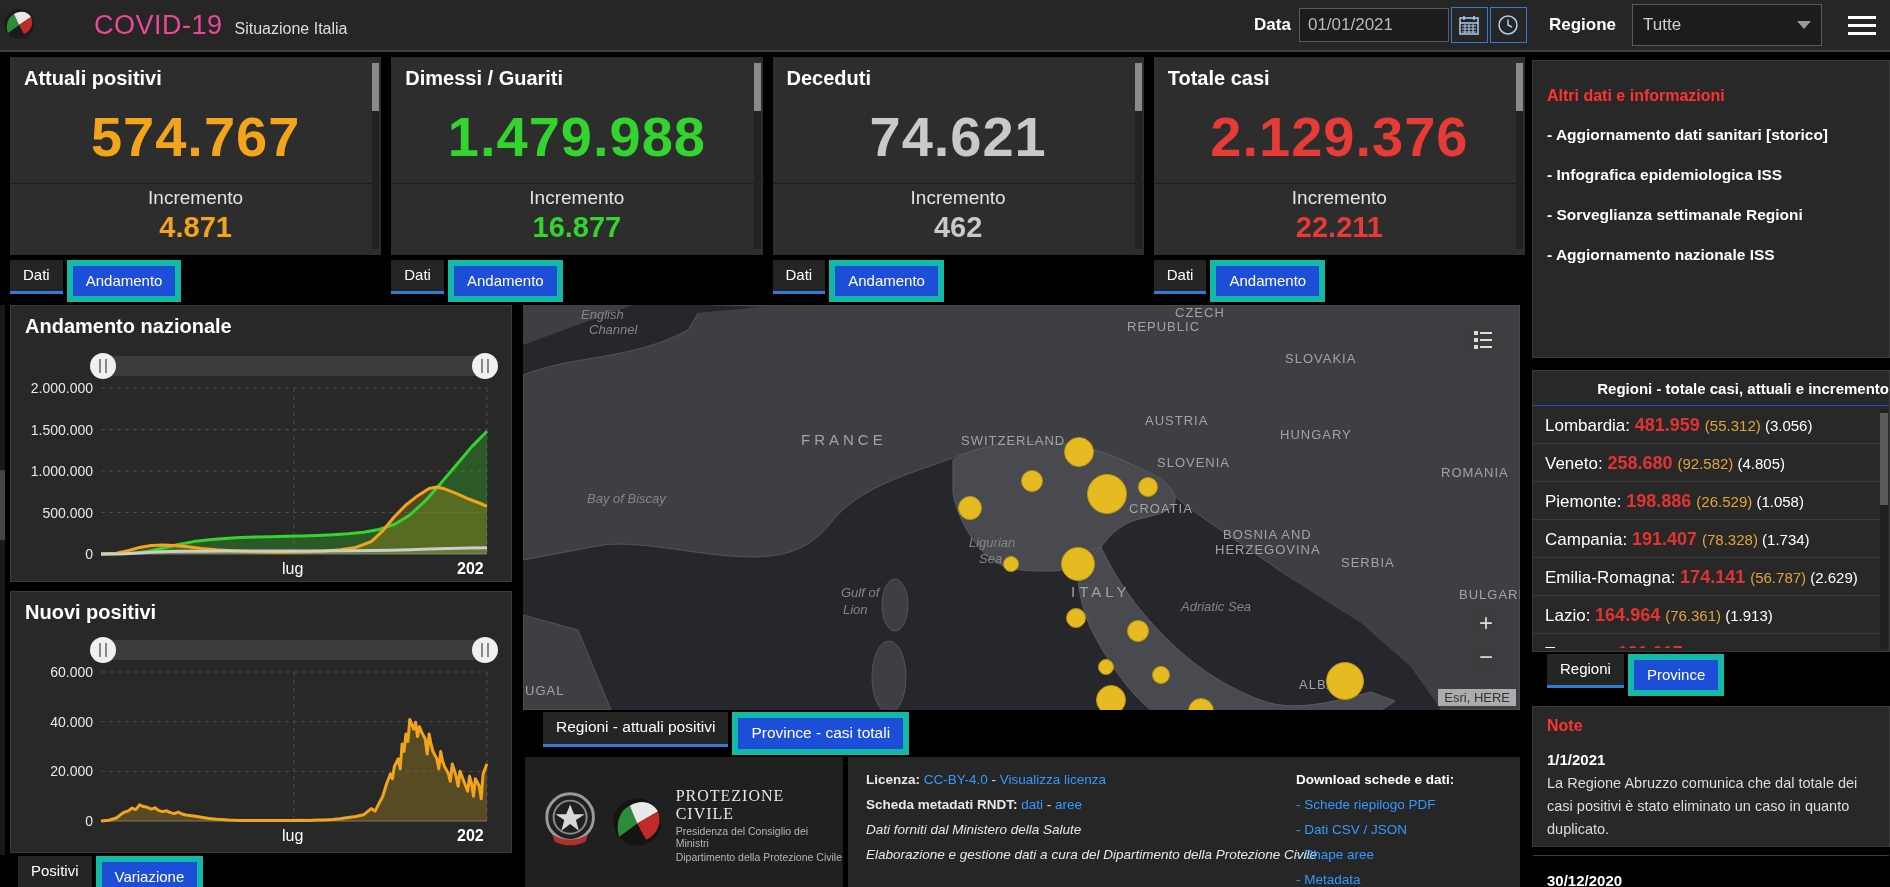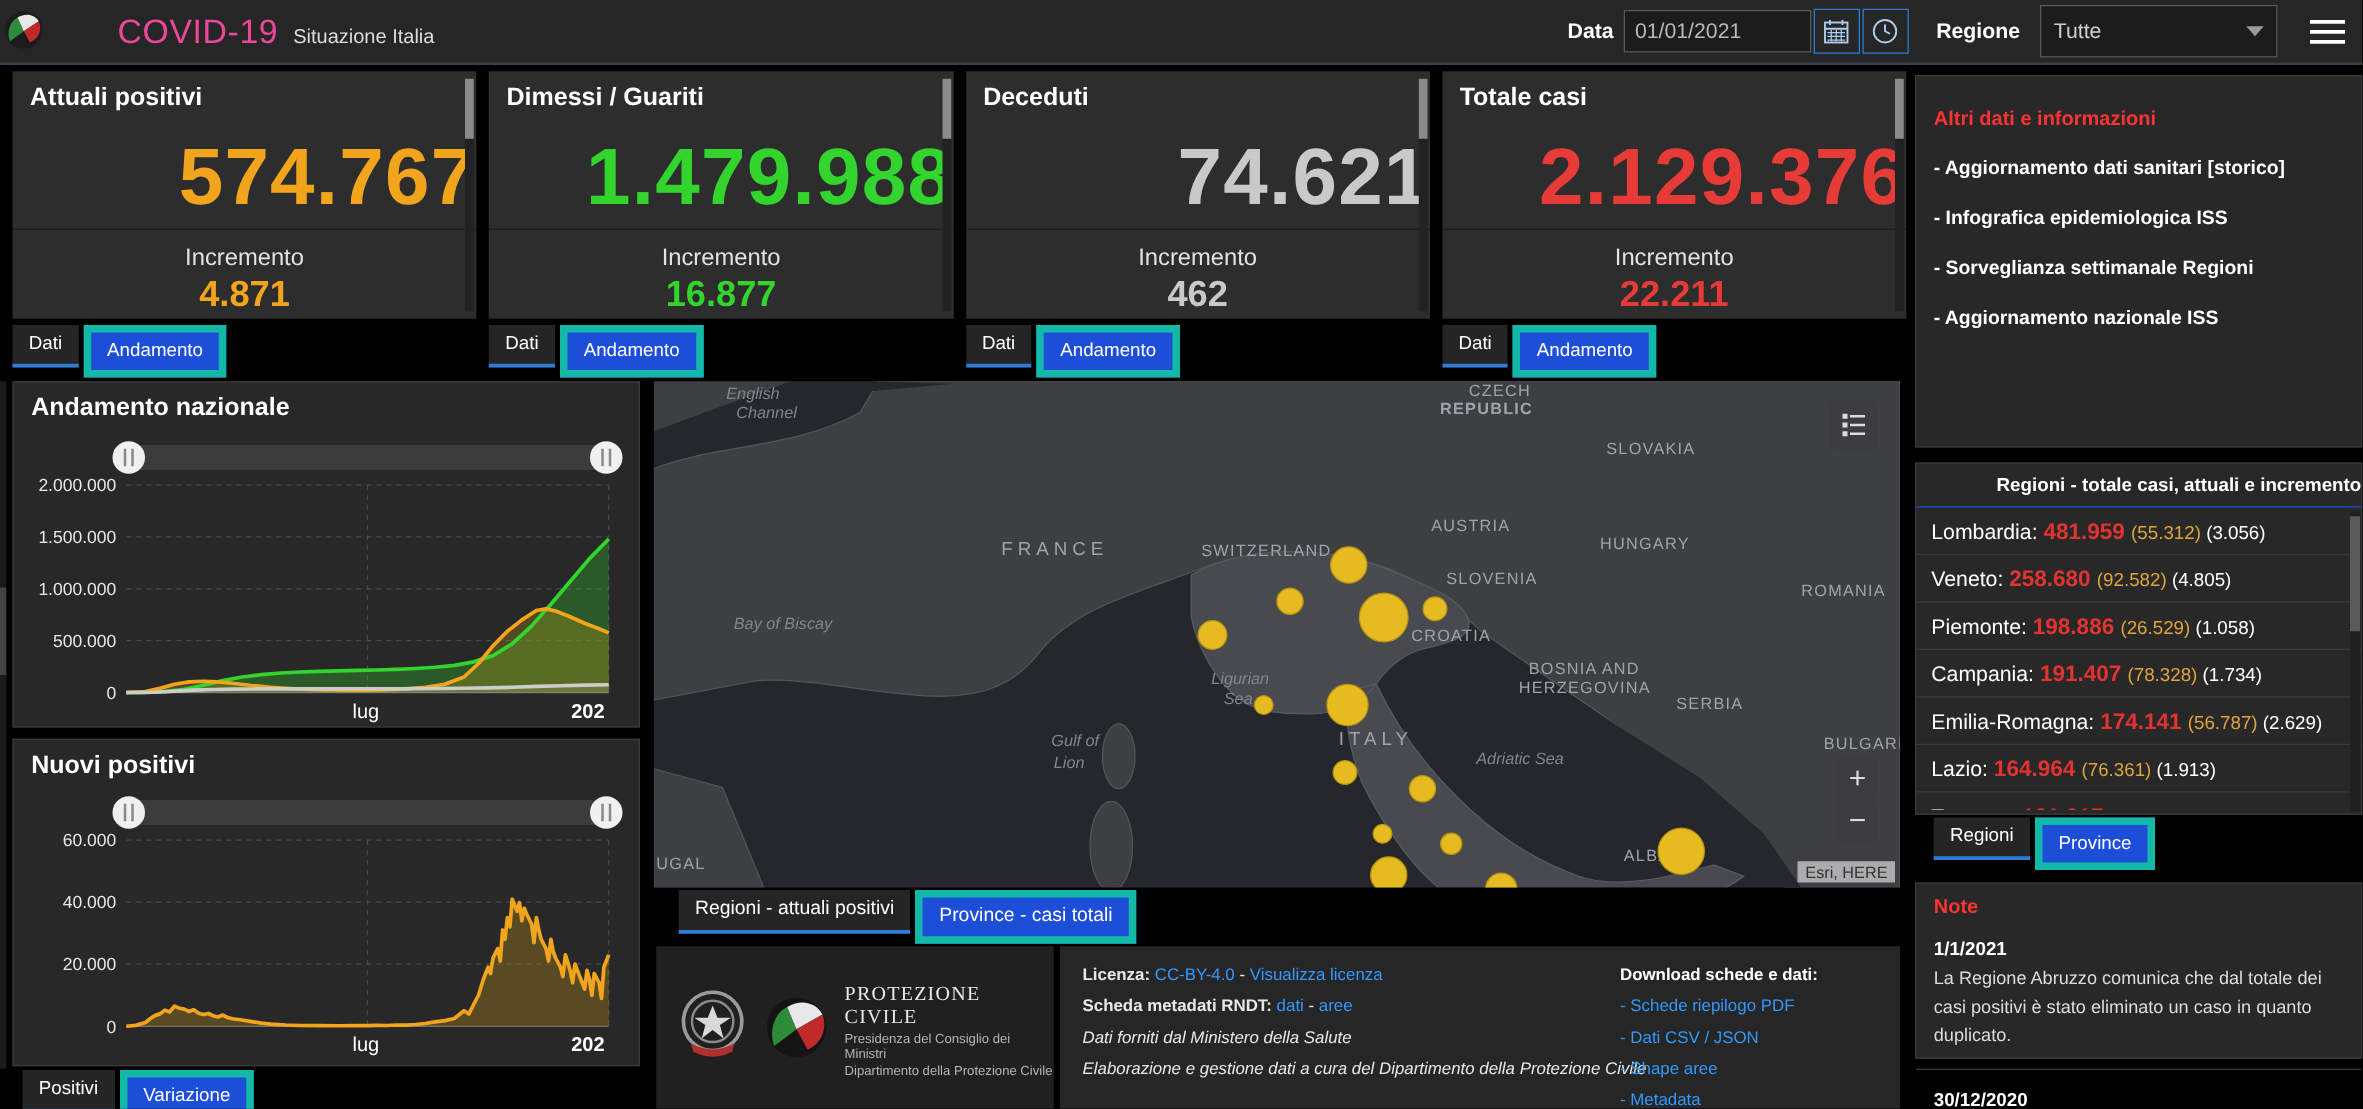--- a/index.html
+++ b/index.html
@@ -19,21 +19,21 @@
   .select-box { width:190px; height:42px; background:#1c1c1c; border:1px solid #5a5a5a; color:#cfcfcf; font-size:17px; padding:0 10px; display:flex; align-items:center; justify-content:space-between; margin-left:8px; }
   .tri { width:0;height:0;border-left:7px solid transparent;border-right:7px solid transparent;border-top:8px solid #9a9a9a; }
   .menu-icon { margin-left:26px; width:28px; cursor:pointer; }
   .menu-icon div { height:3px; background:#fff; margin:5px 0; }
   .rg-lbl { margin-left:22px; }
 
   
   .cards-row { position:absolute; left:10px; top:57px; width:1515px; display:grid; grid-template-columns:repeat(4,1fr); gap:10px; }
   .card { position:relative; background:#2d2d2d; height:198px; overflow:hidden; }
   .card-title { font-size:20px; font-weight:bold; color:#fff; padding:10px 0 0 14px; }
-  .card-value { text-align:right; font-size:64px; font-weight:bold; margin-top:14px; letter-spacing:1px; }
+  .card-value { text-align:center; font-size:56px; font-weight:bold; margin-top:14px; letter-spacing:1px; }
   .card-sep { position:absolute; left:0; right:0; top:126px; border-top:1px solid #1d1d1d; }
   .inc-label { text-align:center; font-size:19px; color:#e2e2e2; margin-top:18px; }
   .inc-value { text-align:center; font-size:29px; font-weight:bold; margin-top:2px; }
   .sb-track { position:absolute; right:2px; top:6px; width:7px; height:186px; background:#222; }
   .sb-thumb { position:absolute; right:2px; top:6px; width:7px; height:48px; background:#8a8a8a; }
   .card-tabs { margin-top:5px; }
   .tab { display:inline-block; padding:6px 13px 7px 13px; font-size:15px; color:#fff; background:#1d4ed8; border:6px solid #14b8a6; margin-right:4px; vertical-align:top; cursor:pointer; }
   .tab.active { background:#252525; border:none; border-bottom:3px solid #2e7cd6; padding-bottom:8px; }
 
   
@@ -294,21 +294,21 @@
            M578,242 C592,272 612,302 642,332 C672,362 702,382 740,396 C772,407 810,397 848,387 L872,396 C852,412 822,417 792,417 C762,417 734,422 714,442 L702,462 L662,462 C657,437 642,417 622,400 C602,382 582,352 567,322 C557,297 552,272 556,248 Z"></path>
       <ellipse cx="372" cy="300" rx="13" ry="26" fill="#3e3f43" stroke="#54555a"></ellipse>
       <ellipse cx="366" cy="372" rx="17" ry="36" fill="#3e3f43" stroke="#54555a"></ellipse>
       <ellipse cx="648" cy="462" rx="52" ry="28" fill="#494a4f" stroke="#5a5b60"></ellipse>
       <ellipse cx="420" cy="470" rx="160" ry="50" fill="#3e3f43"></ellipse>
     </svg>
     <div id="map-labels">
         <span class="map-label water" style="left: 58px; top: 2px;">English</span>
         <span class="map-label water" style="left: 66px; top: 17px;">Channel</span>
         <span class="map-label country" style="left: 652px; top: 0px;">CZECH</span>
-        <span class="map-label country" style="left: 629px; top: 14px; font-weight: bold;">REPUBLIC</span>
+        <span class="map-label country" style="left: 604px; top: 14px;">REPUBLIC</span>
         <span class="map-label country" style="left: 762px; top: 46px;">SLOVAKIA</span>
         <span class="map-label country" style="left: 622px; top: 108px;">AUSTRIA</span>
         <span class="map-label country" style="left: 757px; top: 122px;">HUNGARY</span>
         <span class="map-label country" style="left: 438px; top: 128px;">SWITZERLAND</span>
         <span class="map-label country-big" style="left: 278px; top: 126px;">FRANCE</span>
         <span class="map-label country" style="left: 634px; top: 150px;">SLOVENIA</span>
         <span class="map-label country" style="left: 918px; top: 160px;">ROMANIA</span>
         <span class="map-label country" style="left: 606px; top: 196px;">CROATIA</span>
         <span class="map-label water" style="left: 64px; top: 186px;">Bay of Biscay</span>
         <span class="map-label country" style="left: 700px; top: 222px;">BOSNIA AND</span>

